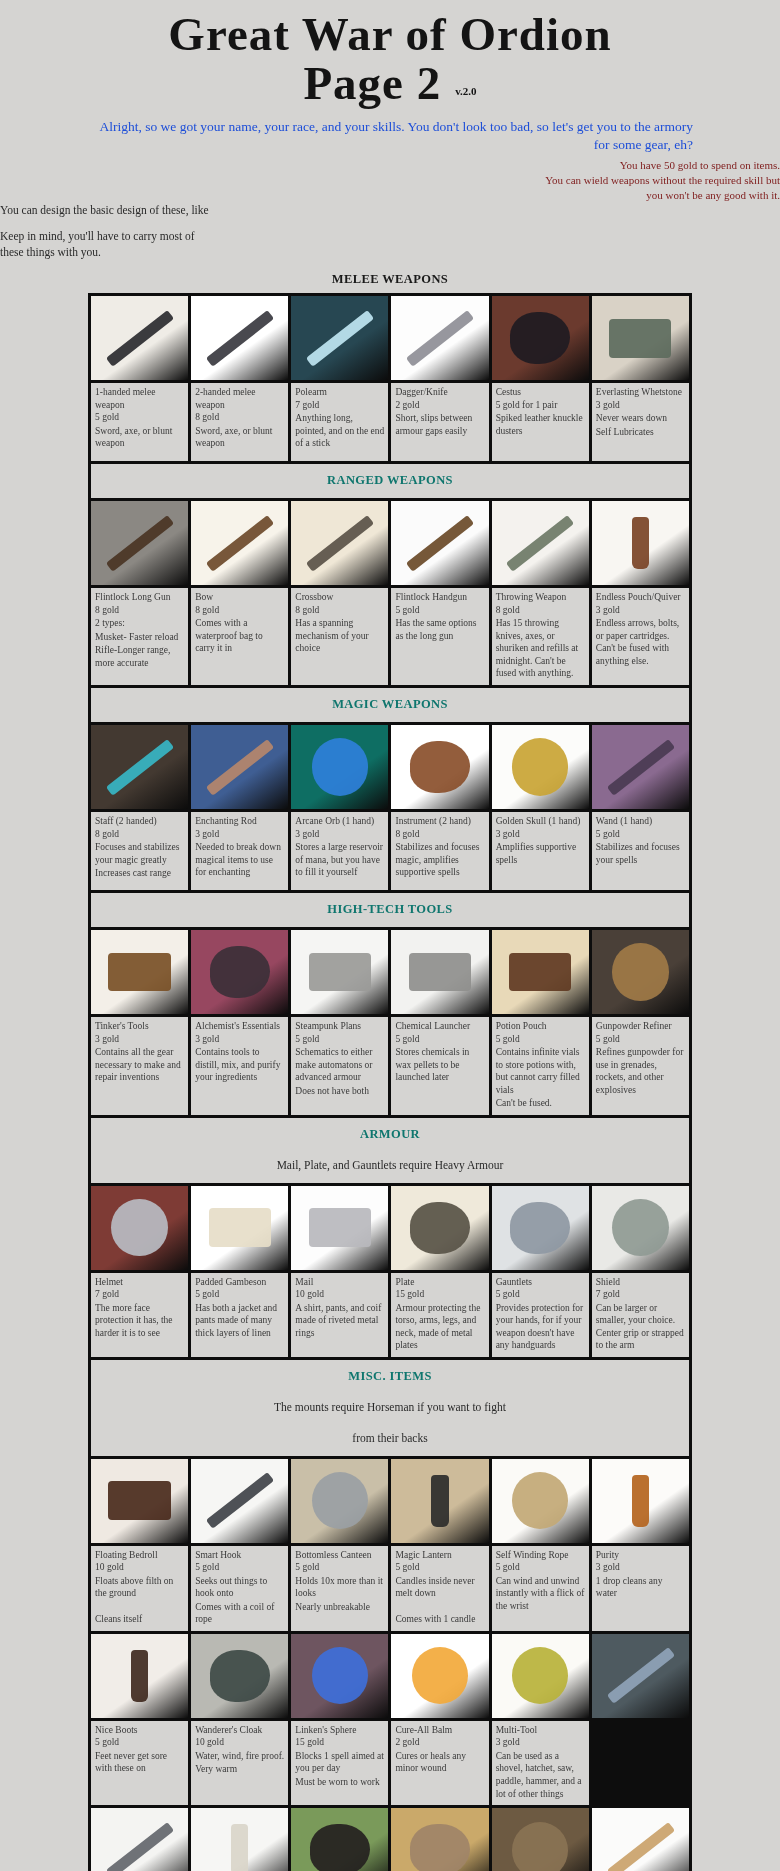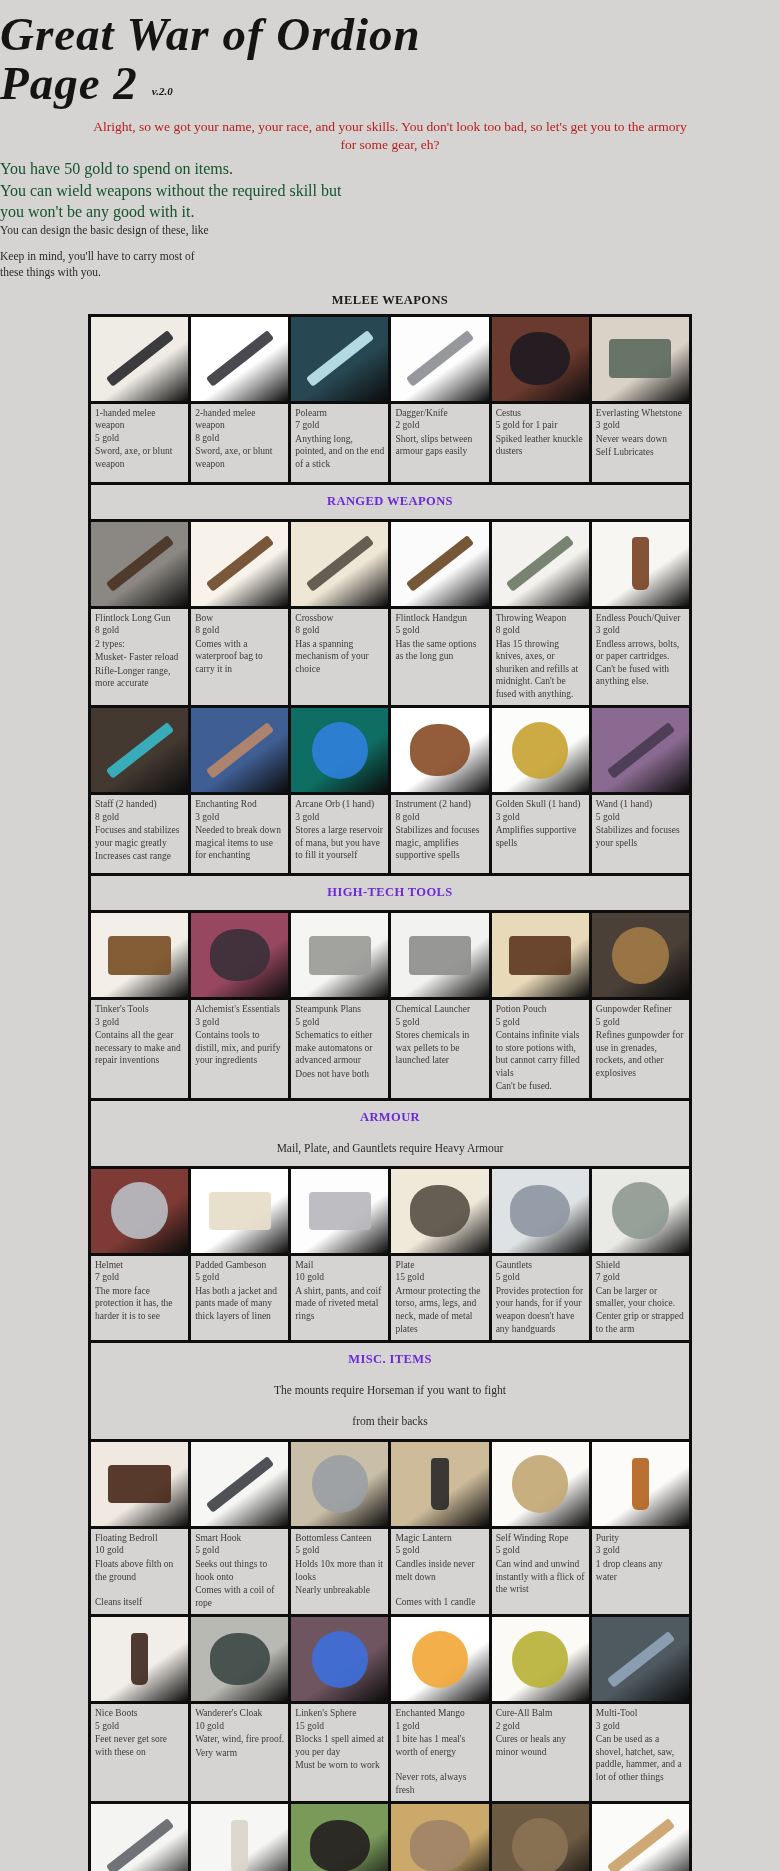--- a/index.html
+++ b/index.html
@@ -2,36 +2,36 @@
 <html><head>
 <meta charset="utf-8">
 <style>
   * { margin:0; padding:0; box-sizing:border-box; }
   html,body { background:#d5d4d2; }
   .page {
     position:relative; width:780px; min-height:1871px; margin:0 auto;
     background:#d5d4d2; font-family:"Liberation Serif", serif; color:#1d1d1d;
   }
   
-  .title-wrap { text-align:left; padding-top:10px;font-style:italic; }
+  .title-wrap { text-align:center; padding-top:10px; }
   .main-title { font-size:47px; font-weight:700; line-height:1.04; letter-spacing:1px; color:#141414; }
   .title-line2 { position:relative; display:inline-block; }
   .version { font-size:11px; font-weight:700; letter-spacing:0; position:relative; top:-4px; margin-left:14px; }
-  .intro { width:606px; margin:10px auto 4px auto; font-size:13.5px; line-height:1.35; text-align:center; color:#b91c1c; }
-  .note-md { text-align:left; font-size:16px; line-height:1.35; color:#14532d; }
+  .intro { width:606px; margin:10px auto 4px auto; font-size:13.5px; line-height:1.35; text-align:right; color:#1d4ed8; }
+  .note-md { text-align:right; font-size:11px; line-height:1.35; color:#7f1d1d; }
   .note-sm { text-align:left; font-size:11.5px; line-height:1.35; color:#2a2a2a; }
   .reminder { margin-top:11px; }
   .outside-label { text-align:center; font-size:12.5px; font-weight:700; letter-spacing:.4px; margin:12px 0 6px 0; color:#1a1a1a; }
   
   .shop-table {
     width:604px; margin:0 0 0 88px; background:#0d0d0d;
     border:3px solid #0d0d0d; display:flex; flex-direction:column; gap:3px;
   }
   .section-header { background:#d5d4d2; padding:9px 6px 10px 6px; text-align:center; }
-  .section-title { font-size:12.5px; font-weight:700; letter-spacing:.4px; color:#6d28d9; }
+  .section-title { font-size:12.5px; font-weight:700; letter-spacing:.4px; color:#0f766e; }
   .section-subtitle { font-size:11.5px; line-height:1.3; margin-top:16px; color:#2a2a2a; }
   .row { display:grid; grid-template-columns:repeat(6,1fr); gap:3px; background:#0d0d0d; }
   .img-row .cell { height:84px; }
   .img-cell { position:relative; overflow:hidden; }
   .shape { position:absolute; top:0; bottom:0; left:0; right:0; margin:auto; opacity:.92; }
   .shape.bar    { width:80%; height:13%; transform:rotate(-38deg); border-radius:3px; }
   .shape.vbar   { width:18%; height:62%; border-radius:4px 4px 6px 6px; }
   .shape.rect   { width:64%; height:46%; border-radius:4px; }
   .shape.circle { width:58%; height:68%; border-radius:50%; }
   .shape.blob   { width:62%; height:62%; border-radius:48% 52% 55% 45%; }
@@ -173,20 +173,23 @@
           <div class="item-name">Throwing Weapon</div>
           <div class="item-price">8 gold</div>
           <div class="item-desc">Has 15 throwing knives, axes, or shuriken and refills at midnight. Can't be fused with anything.</div>
         </div>
         <div class="cell txt-cell">
           <div class="item-name">Endless Pouch/Quiver</div>
           <div class="item-price">3 gold</div>
           <div class="item-desc">Endless arrows, bolts, or paper cartridges. Can't be fused with anything else.</div>
         </div>
       </div>
+      <div class="section-header">
+        <div class="section-title">MAGIC WEAPONS</div>
+      </div>
       <div class="row img-row">
         <div class="cell img-cell" style="background: linear-gradient(145deg, rgb(67, 57, 49) 60%, rgba(0, 0, 0, 0.12));">
           <div class="shape bar" style="background: rgb(55, 182, 196);"></div>
         </div>
         <div class="cell img-cell" style="background: linear-gradient(145deg, rgb(63, 94, 147) 60%, rgba(0, 0, 0, 0.12));">
           <div class="shape bar" style="background: rgb(181, 135, 107);"></div>
         </div>
         <div class="cell img-cell" style="background: linear-gradient(145deg, rgb(14, 110, 99) 60%, rgba(0, 0, 0, 0.12));">
           <div class="shape circle" style="background: rgb(46, 127, 217);"></div>
         </div>
@@ -441,27 +444,20 @@
           <div class="item-desc">Water, wind, fire proof.</div>
           <div class="item-desc">Very warm</div>
         </div>
         <div class="cell txt-cell">
           <div class="item-name">Linken's Sphere</div>
           <div class="item-price">15 gold</div>
           <div class="item-desc">Blocks 1 spell aimed at you per day</div>
           <div class="item-desc">Must be worn to work</div>
         </div>
         <div class="cell txt-cell">
-          <div class="item-name">Enchanted Mango</div>
-          <div class="item-price">1 gold</div>
-          <div class="item-desc">1 bite has 1 meal's worth of energy</div>
-          <div class="item-desc spacer"></div>
-          <div class="item-desc">Never rots, always fresh</div>
-        </div>
-        <div class="cell txt-cell">
           <div class="item-name">Cure-All Balm</div>
           <div class="item-price">2 gold</div>
           <div class="item-desc">Cures or heals any minor wound</div>
         </div>
         <div class="cell txt-cell">
           <div class="item-name">Multi-Tool</div>
           <div class="item-price">3 gold</div>
           <div class="item-desc">Can be used as a shovel, hatchet, saw, paddle, hammer, and a lot of other things</div>
         </div>
       </div>

